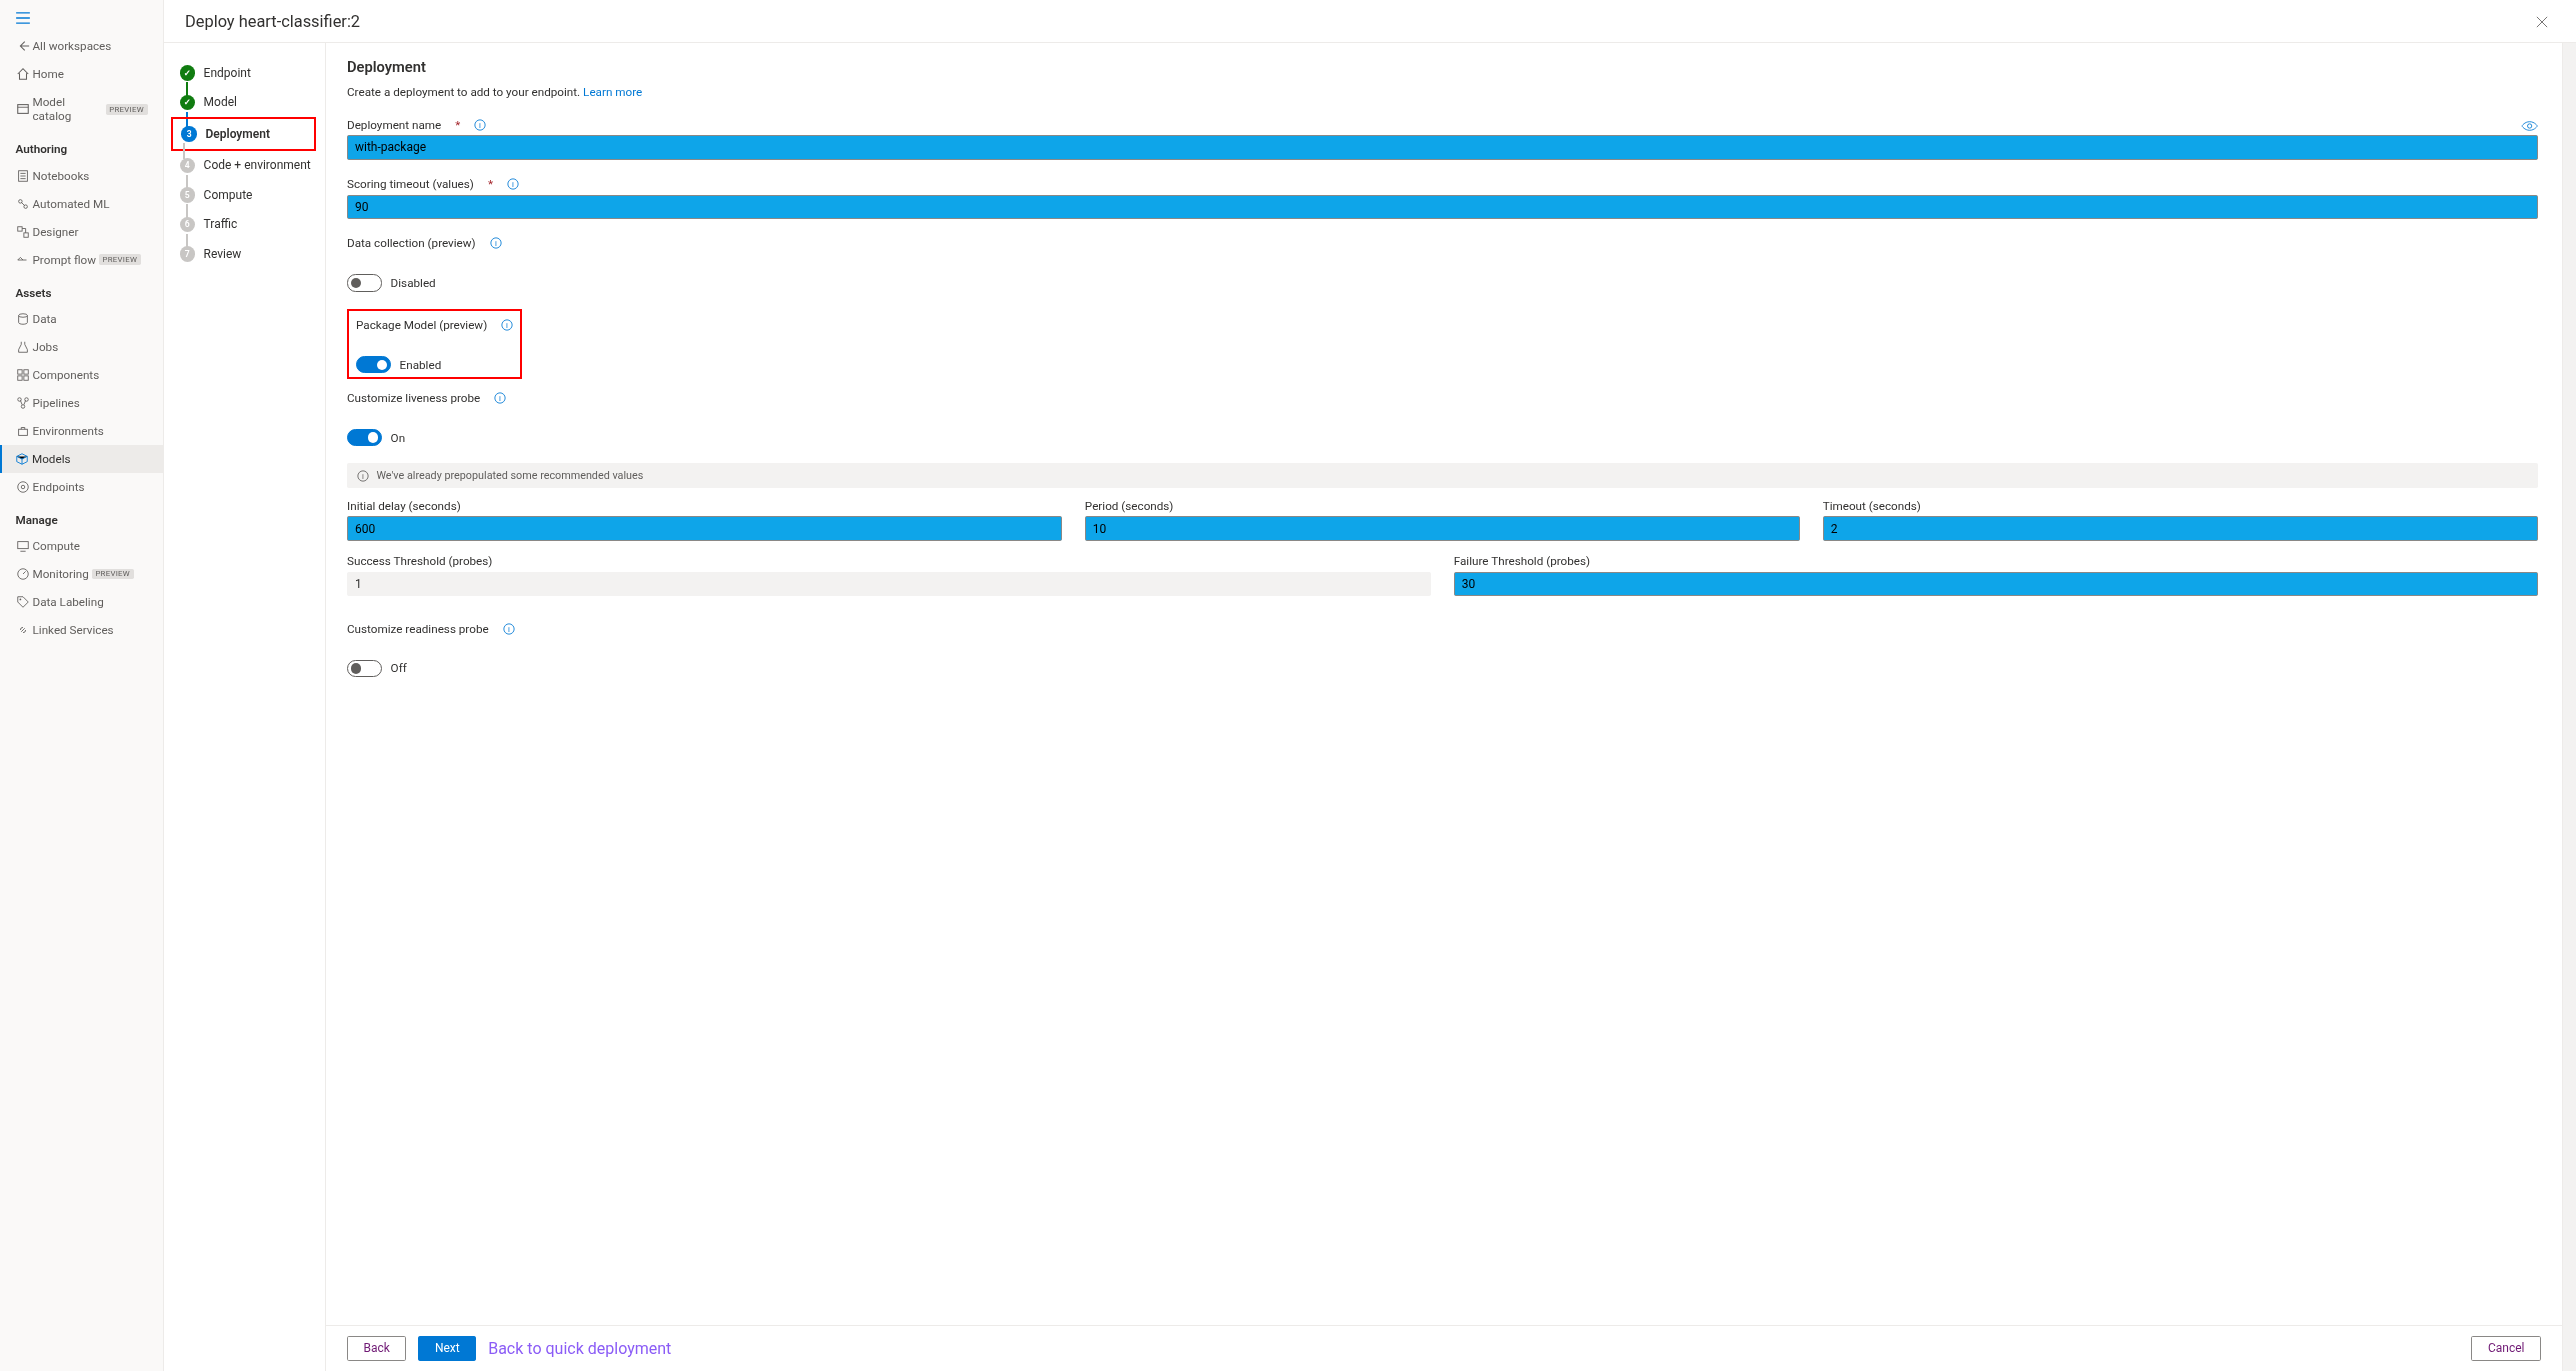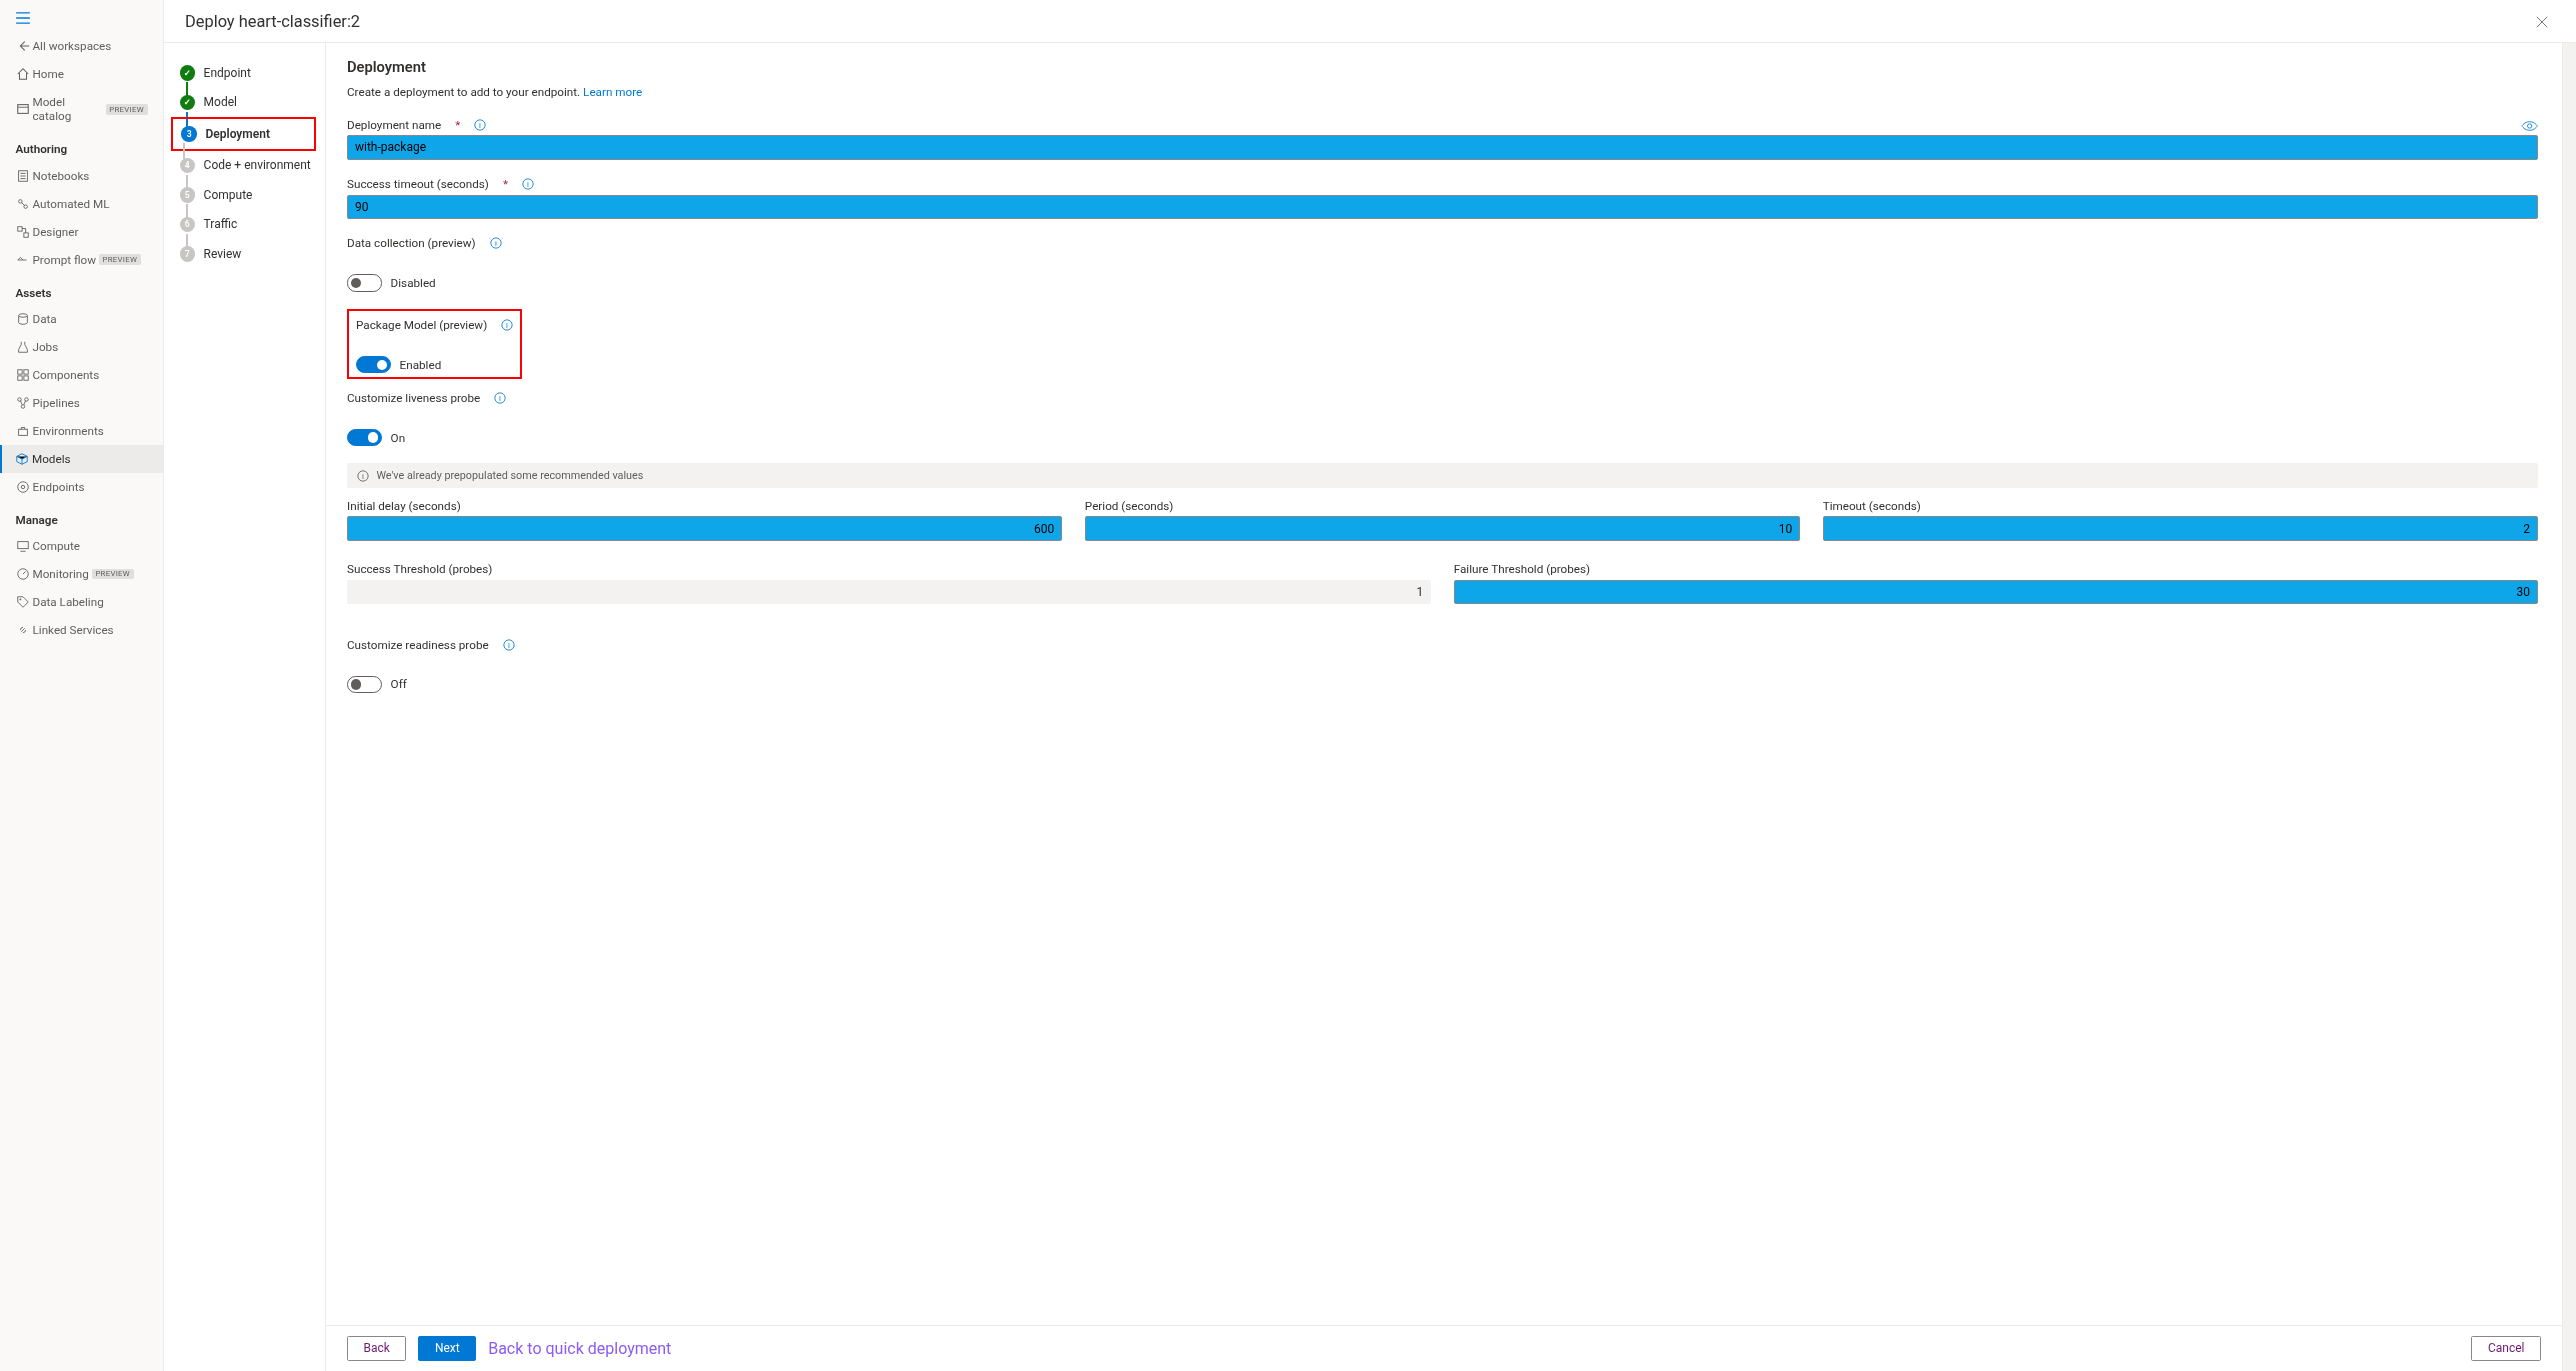--- a/index.html
+++ b/index.html
@@ -246,21 +246,21 @@
     grid-template-columns: 1fr 1fr 1fr;
     gap: 17.3px 22.5px;
     margin-bottom: 5.2px;
   }
   .probe-grid-2 {
     display: grid;
     grid-template-columns: 1fr 1fr;
     gap: 17.3px 22.5px;
     margin-bottom: 17.3px;
   }
-  .probe-grid .text-input, .probe-grid-2 .text-input { margin-bottom: 16px; text-align: right; }
+  .probe-grid .text-input, .probe-grid-2 .text-input { margin-bottom: 8px; }
   .name-row {
     display: flex;
     align-items: center;
     gap: 7px;
   }
   .name-row .name-input-wrap { flex: 1; }
   .eye-icon {
     color: #0078d4; cursor: pointer;
     width: 17.3px; height: 17.3px;
     display: inline-flex; align-items: center; justify-content: center;
@@ -579,21 +579,21 @@
             <svg viewBox="0 0 20 14" width="17.3" height="12">
                 <path d="M1 7s3-5 9-5 9 5 9 5-3 5-9 5-9-5-9-5z" stroke="#0078d4" fill="none"></path>
                 <circle cx="10" cy="7" r="2.5" stroke="#0078d4" fill="none"></circle>
               </svg>
           </span>
         </div>
         <input class="text-input" type="text" value="with-package" style="">
 
         
         <div class="field-label">
-          <span>Success timeout (seconds)</span>
+          <span>Scoring timeout (values)</span>
           <span class="req">*</span>
           <span class="info-icon">
             <svg viewBox="0 0 14 14" width="12" height="12" style="font-size:13.5px">
                 <circle cx="7" cy="7" r="6" stroke="#0078d4" fill="none"></circle>
                 <text x="7" y="10" text-anchor="middle" font-size="9" fill="#0078d4">i</text>
               </svg>
           </span>
         </div>
         <input class="text-input" type="text" value="90" style="">
 

